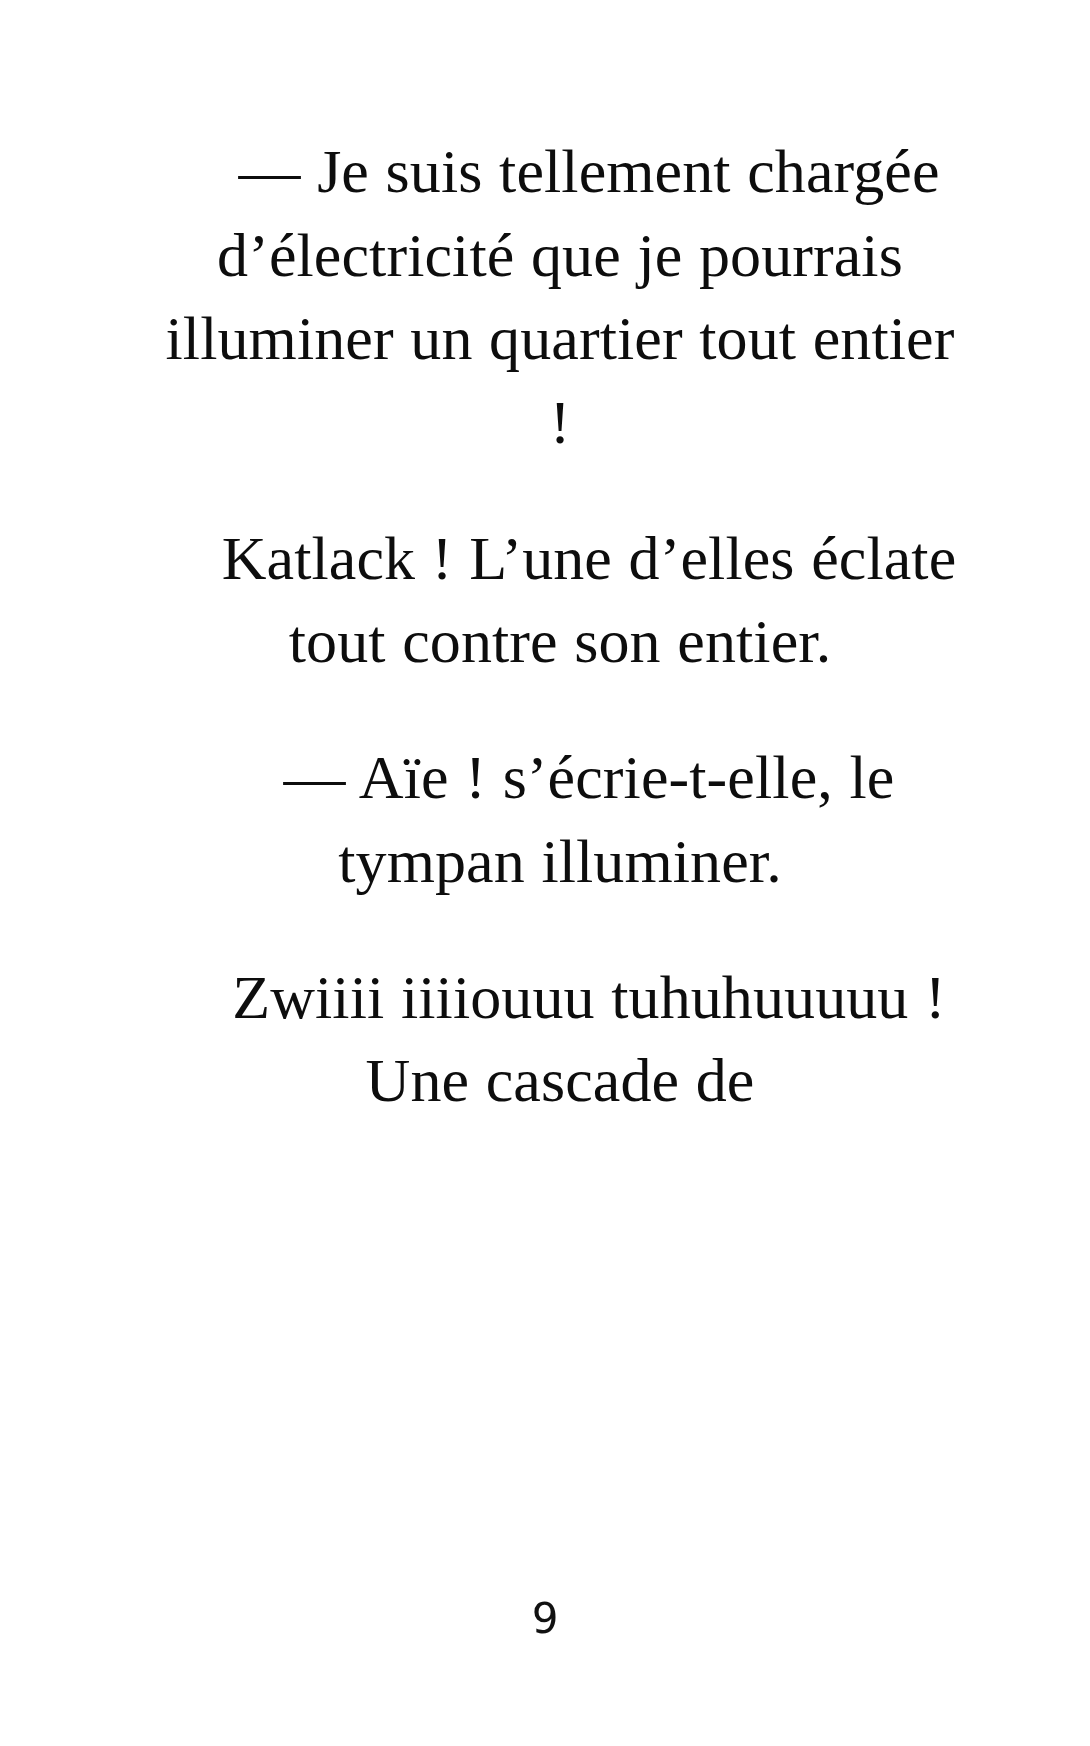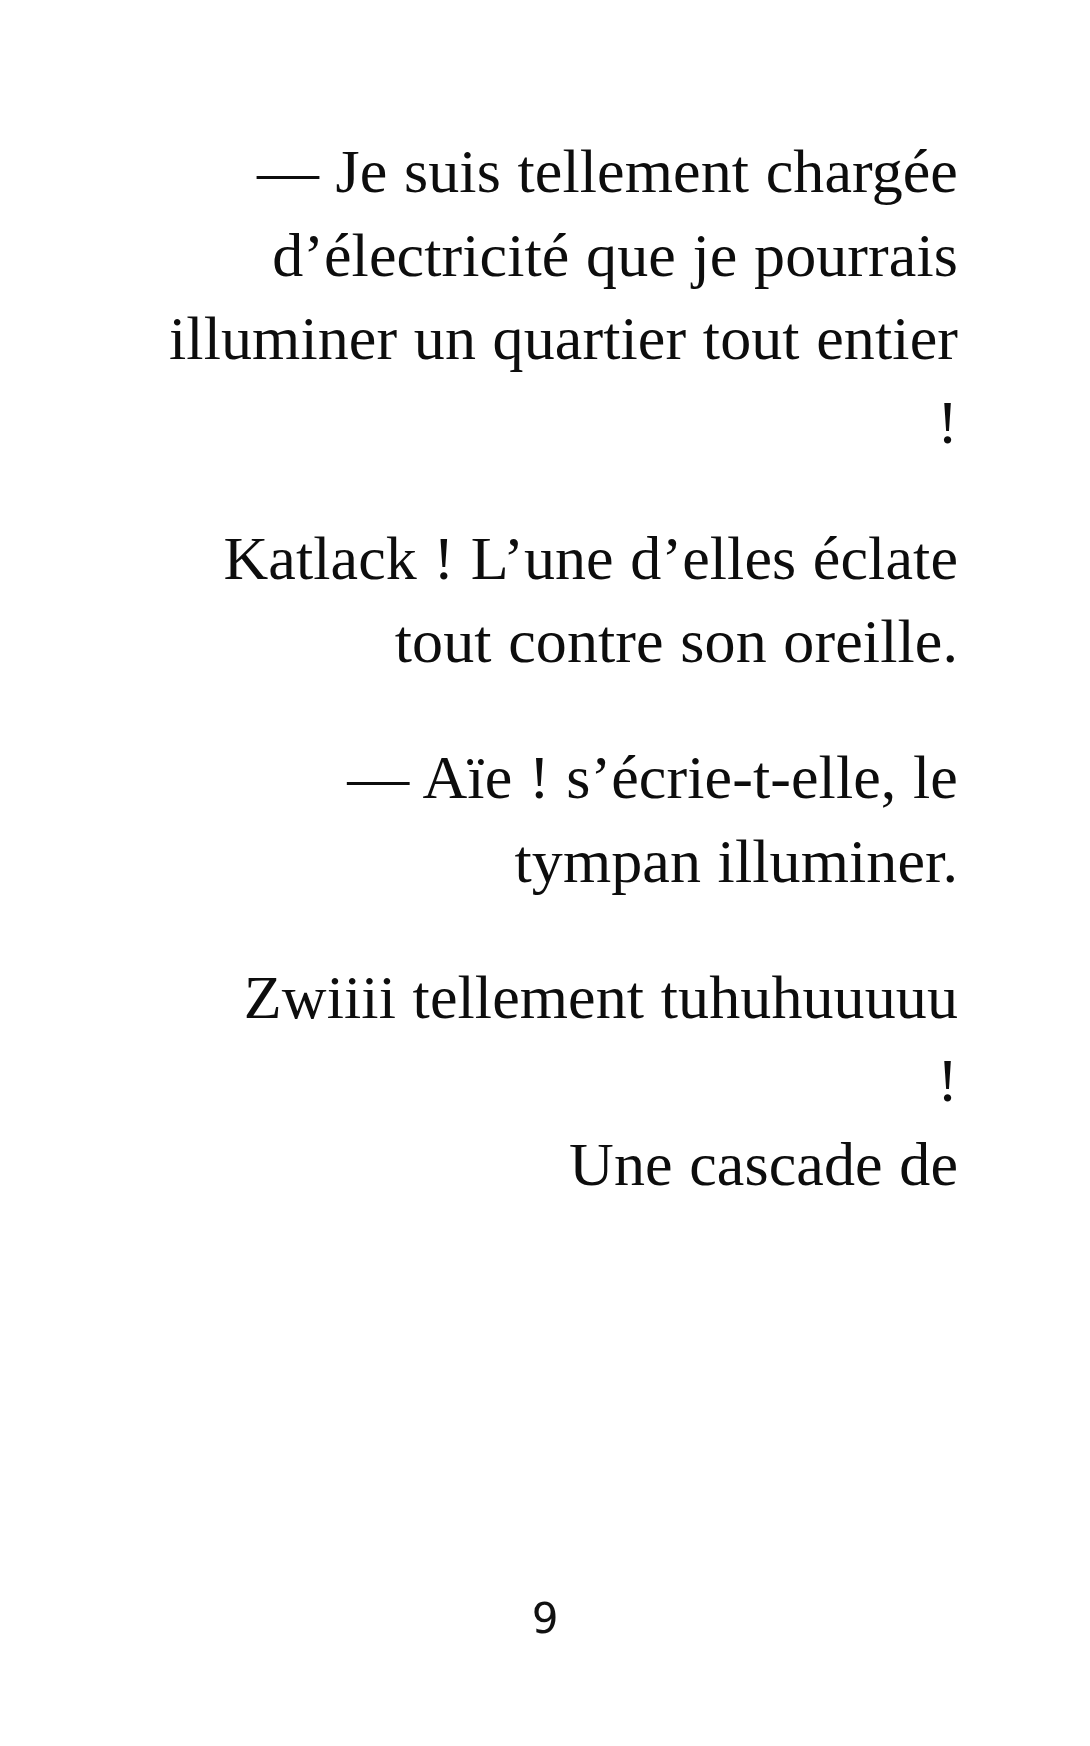--- a/index.html
+++ b/index.html
@@ -25,21 +25,21 @@
   }
   .text-block {
     position: absolute;
     left: 158px;
     top: 130px;
     width: 800px;
   }
   .para {
     font-size: 62px;
     line-height: 1.35;
-    text-align: right;
+    text-align: center;
     margin: 0 0 52px 4px;
     white-space: pre-line;
     letter-spacing: 0.1px;
     word-spacing: 1px;
   }
   .para.indent {
     text-indent: 58px;
   }
   .para:last-child {
     margin-bottom: 0;
@@ -55,21 +55,21 @@
     color: #111111;
   }
 </style>
 </head>
 <body>
 
 <div class="page">
 
   <div class="text-block">
     <p class="para indent">— Je suis tellement chargée d’électricité que je pourrais illuminer un quartier tout entier !</p>
-    <p class="para indent">Katlack ! L’une d’elles éclate tout contre son oreille.</p>
+    <p class="para indent">Katlack ! L’une d’elles éclate tout contre son entier.</p>
     <p class="para indent">— Aïe ! s’écrie-t-elle, le tympan illuminer.</p>
-    <p class="para indent">Zwiiii tellement tuhuhuuuuu !
+    <p class="para indent">Zwiiii iiiiouuu tuhuhuuuuu !
 Une cascade de</p>
   </div>
 
   <div class="folio">9</div>
 
 </div>
 
 </body></html>

